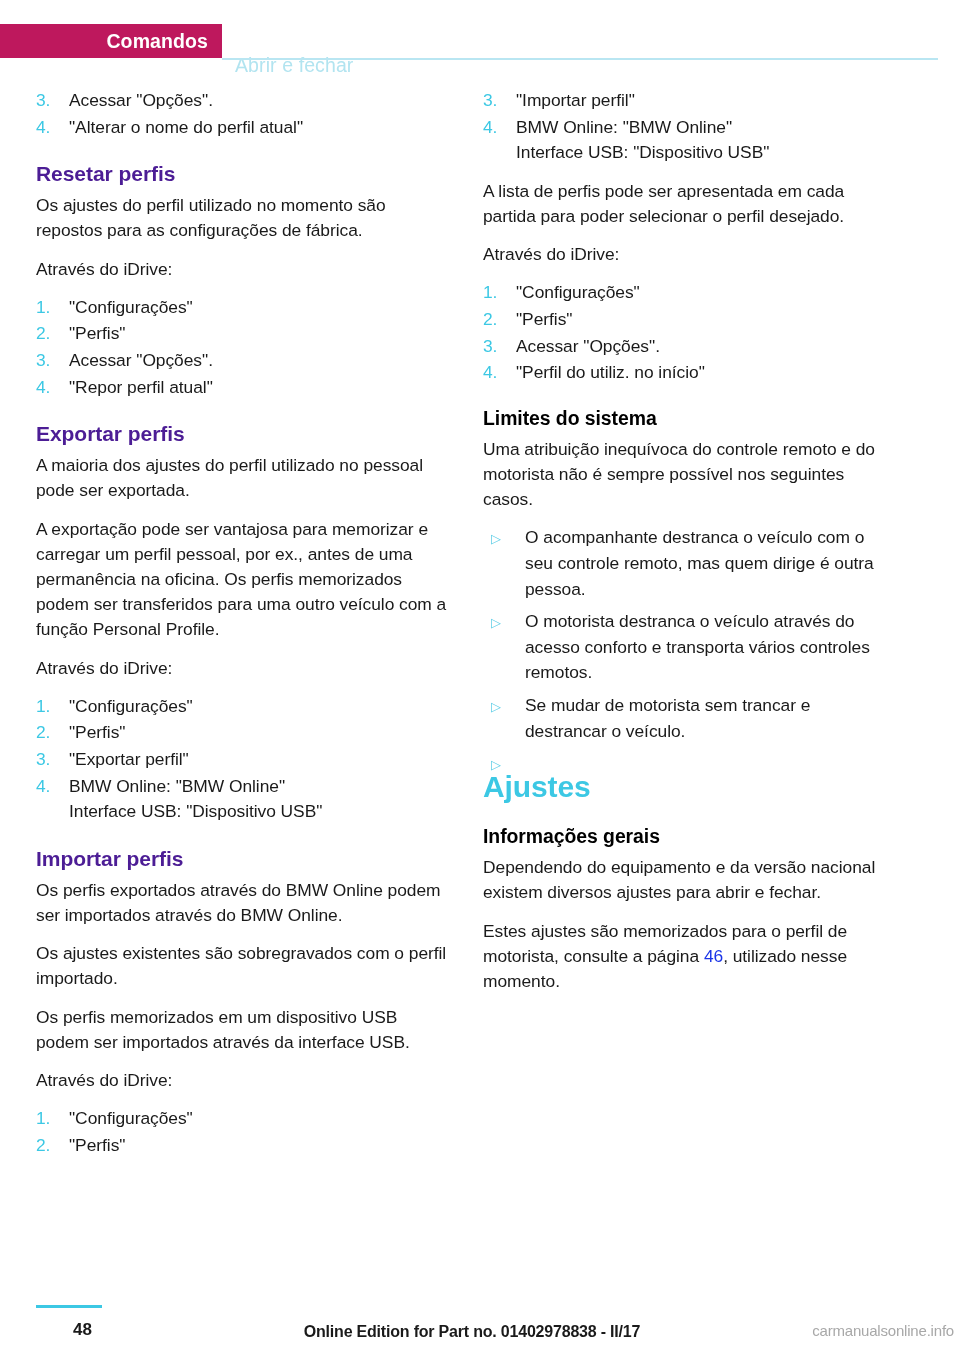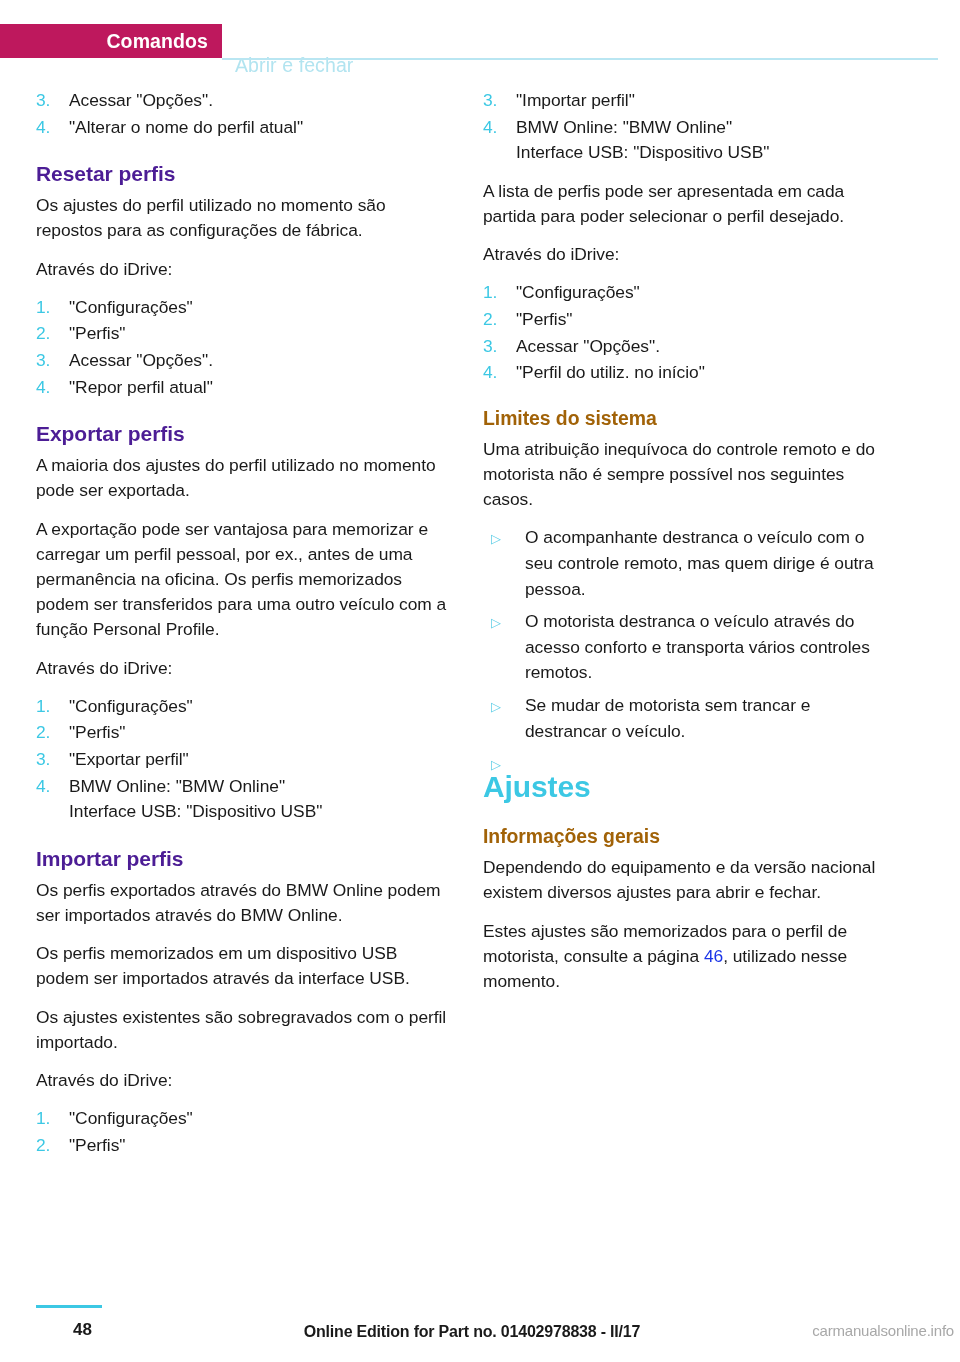--- a/index.html
+++ b/index.html
@@ -85,21 +85,21 @@
     line-height: 34px;
     font-weight: bold;
     color: #3cc8e4;
     letter-spacing: -0.1px;
   }
   h2.head-2 {
     margin: 20px 0 7px 0;
     font-size: 19.4px;
     line-height: 24px;
     font-weight: bold;
-    color: #a16207;
+    color: #000000;
     letter-spacing: -0.05px;
   }
   h3.head-3 {
     margin: 22px 0 7px 0;
     font-size: 21px;
     line-height: 24px;
     font-weight: bold;
     color: #4c1d95;
     letter-spacing: -0.05px;
   }
@@ -241,43 +241,43 @@
     </li>
     <li>
       <span class="num">3.</span><span>Acessar "Opções".</span>
     </li>
     <li>
       <span class="num">4.</span><span>"Repor perfil atual"</span>
     </li>
   </ol>
 
   <h3 class="head-3">Exportar perfis</h3>
-  <p class="body-text">A maioria dos ajustes do perfil utilizado no momento pode ser exportada.</p>
+  <p class="body-text">A maioria dos ajustes do perfil utilizado no pessoal pode ser exportada.</p>
   <p class="body-text">A exportação pode ser vantajosa para memorizar e carregar um perfil pessoal, por ex., antes de uma permanência na oficina. Os perfis memorizados podem ser transferidos para uma outro veículo com a função Personal Profile.</p>
   <p class="body-text">Através do iDrive:</p>
   <ol class="num-list">
     <li>
       <span class="num">1.</span><span>"Configurações"</span>
     </li>
     <li>
       <span class="num">2.</span><span>"Perfis"</span>
     </li>
     <li>
       <span class="num">3.</span><span>"Exportar perfil"</span>
     </li>
     <li>
       <span class="num">4.</span><span>BMW Online: "BMW Online"</span>
       <span class="sub-line">Interface USB: "Dispositivo USB"</span>
     </li>
   </ol>
 
   <h3 class="head-3">Importar perfis</h3>
   <p class="body-text">Os perfis exportados através do BMW Online podem ser importados através do BMW Online.</p>
+  <p class="body-text">Os ajustes existentes são sobregravados com o perfil importado.</p>
   <p class="body-text">Os perfis memorizados em um dispositivo USB podem ser importados através da interface USB.</p>
-  <p class="body-text">Os ajustes existentes são sobregravados com o perfil importado.</p>
   <p class="body-text">Através do iDrive:</p>
   <ol class="num-list">
     <li>
       <span class="num">1.</span><span>"Configurações"</span>
     </li>
     <li>
       <span class="num">2.</span><span>"Perfis"</span>
     </li>
   </ol>
 

